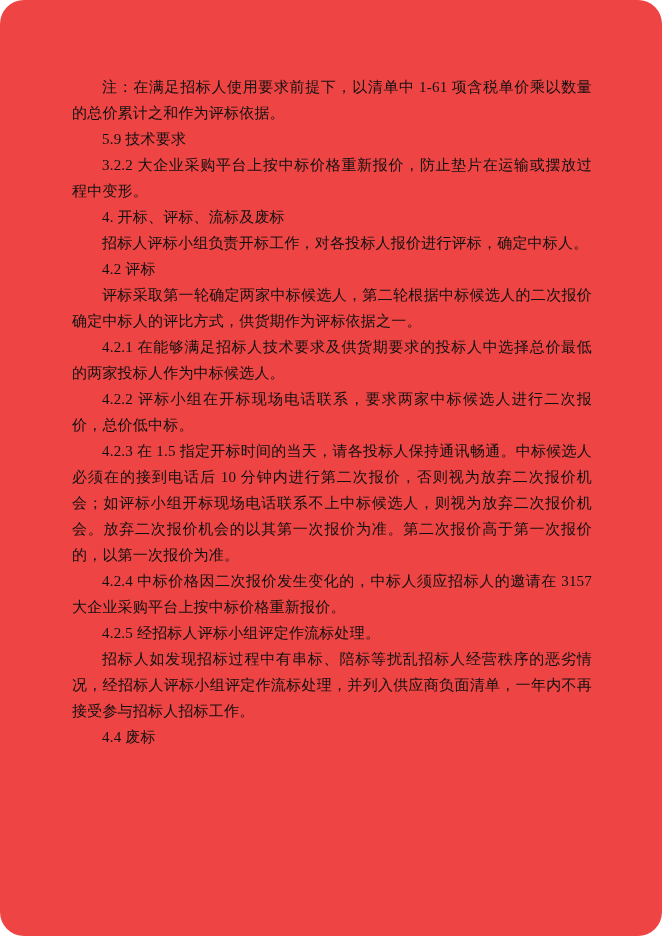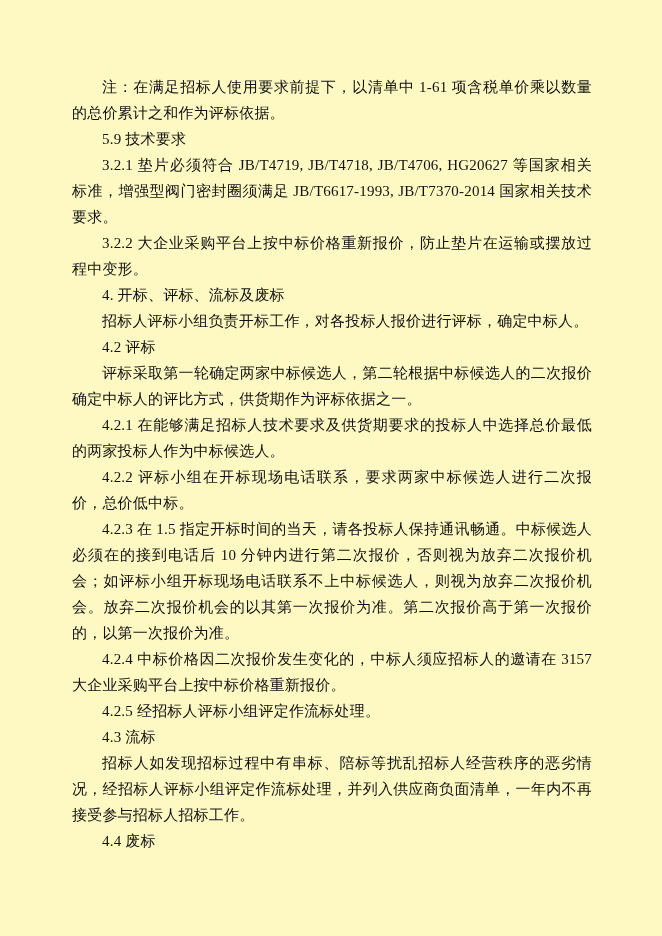--- a/index.html
+++ b/index.html
@@ -4,26 +4,27 @@
 <style>
   html, body {
     margin: 0;
     padding: 0;
     background: #ffffff;
   }
   .page {
     position: relative;
     width: 662px;
     height: 936px;
-    background: #fef9c3;
+    background: #ef4444;
     box-sizing: border-box;
     padding: 74px 70px 4px 72px;
     overflow: hidden;
     font-family: "Liberation Serif", "DejaVu Serif", serif;
     color: #111111;
+    border-radius: 24px;
   }
   .doc-body {
     font-size: 15px;
     line-height: 26px;
   }
   p.para {
     margin: 0;
     text-indent: 2em;
     text-align: justify;
     word-break: break-all;
@@ -31,28 +32,26 @@
     letter-spacing: 0.2px;
   }
 </style>
 </head>
 <body>
 
 <div class="page">
   <div class="doc-body">
     <p class="para">注：在满足招标人使用要求前提下，以清单中 1-61 项含税单价乘以数量的总价累计之和作为评标依据。</p>
     <p class="para">5.9 技术要求</p>
-    <p class="para">3.2.1 垫片必须符合 JB/T4719, JB/T4718, JB/T4706, HG20627 等国家相关标准，增强型阀门密封圈须满足 JB/T6617-1993, JB/T7370-2014 国家相关技术要求。</p>
     <p class="para">3.2.2 大企业采购平台上按中标价格重新报价，防止垫片在运输或摆放过程中变形。</p>
     <p class="para">4. 开标、评标、流标及废标</p>
     <p class="para">招标人评标小组负责开标工作，对各投标人报价进行评标，确定中标人。</p>
     <p class="para">4.2 评标</p>
     <p class="para">评标采取第一轮确定两家中标候选人，第二轮根据中标候选人的二次报价确定中标人的评比方式，供货期作为评标依据之一。</p>
     <p class="para">4.2.1 在能够满足招标人技术要求及供货期要求的投标人中选择总价最低的两家投标人作为中标候选人。</p>
     <p class="para">4.2.2 评标小组在开标现场电话联系，要求两家中标候选人进行二次报价，总价低中标。</p>
     <p class="para">4.2.3 在 1.5 指定开标时间的当天，请各投标人保持通讯畅通。中标候选人必须在的接到电话后 10 分钟内进行第二次报价，否则视为放弃二次报价机会；如评标小组开标现场电话联系不上中标候选人，则视为放弃二次报价机会。放弃二次报价机会的以其第一次报价为准。第二次报价高于第一次报价的，以第一次报价为准。</p>
     <p class="para">4.2.4 中标价格因二次报价发生变化的，中标人须应招标人的邀请在 3157 大企业采购平台上按中标价格重新报价。</p>
     <p class="para">4.2.5 经招标人评标小组评定作流标处理。</p>
-    <p class="para">4.3 流标</p>
     <p class="para">招标人如发现招标过程中有串标、陪标等扰乱招标人经营秩序的恶劣情况，经招标人评标小组评定作流标处理，并列入供应商负面清单，一年内不再接受参与招标人招标工作。</p>
     <p class="para">4.4 废标</p>
   </div>
 </div>
 
 </body></html>

